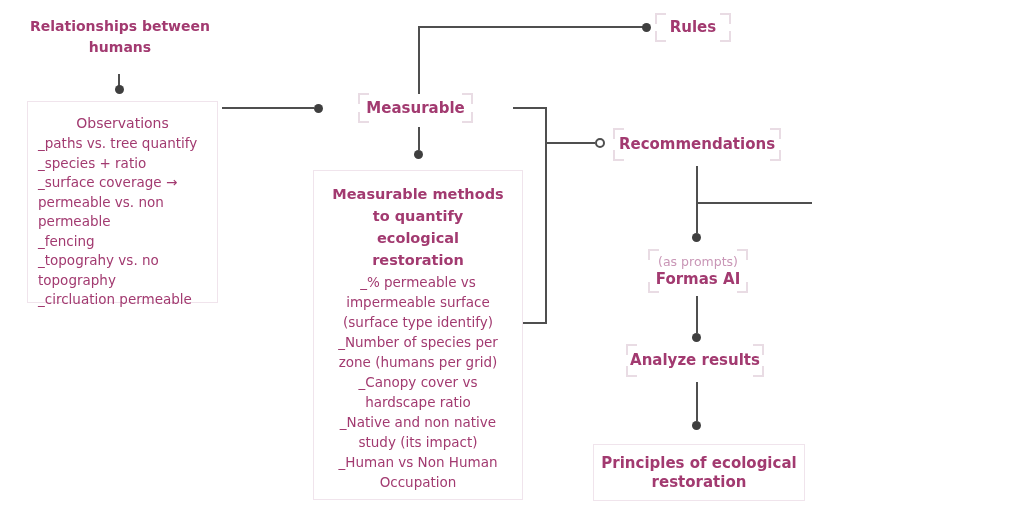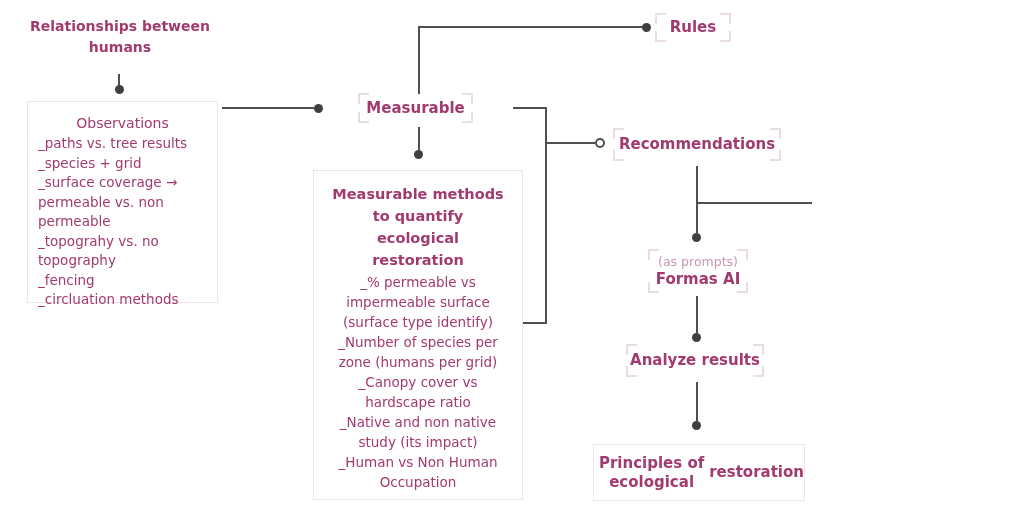--- a/index.html
+++ b/index.html
@@ -79,26 +79,26 @@
   <div class="dot" style="left:692px;top:421px"></div>
 
   <div class="free-heading" style="left:22px;top:16px;width:196px">
     <div class="heading-line">Relationships between</div>
     <div class="heading-line">humans</div>
   </div>
 
   <div class="box obs" style="left:27px;top:101px;width:191px;height:202px">
     <div class="title">Observations</div>
     <div class="items">
-      <div class="item">_paths vs. tree results</div>
-      <div class="item">_species + grid</div>
+      <div class="item">_paths vs. tree quantify</div>
+      <div class="item">_species + ratio</div>
       <div class="item">_surface coverage → permeable vs. non permeable</div>
+      <div class="item">_fencing</div>
       <div class="item">_topograhy vs. no topography</div>
-      <div class="item">_fencing</div>
-      <div class="item">_circluation methods</div>
+      <div class="item">_circluation permeable</div>
     </div>
   </div>
 
   <div class="node" style="left:358px;top:93px;width:115px;height:30px">
     <i class="c tl"></i>
       <i class="c tr"></i>
     <i class="c bl"></i>
       <i class="c br"></i>
     <span>Measurable</span>
   </div>
@@ -154,18 +154,18 @@
   </div>
 
   <div class="node" style="left:626px;top:344px;width:138px;height:33px">
     <i class="c tl"></i>
       <i class="c tr"></i>
     <i class="c bl"></i>
       <i class="c br"></i>
     <span>Analyze results</span>
   </div>
 
-  <div class="box" style="left:593px;top:444px;width:212px;height:57px;display:flex;flex-direction:row;align-items:center;justify-content:center">
+  <div class="box" style="left:593px;top:444px;width:212px;height:57px;display:flex;flex-direction:column;align-items:center;justify-content:center">
     <div class="title-line" style="font-size:15px;line-height:19px">Principles of ecological</div>
     <div class="title-line" style="font-size:15px;line-height:19px">restoration</div>
   </div>
 
 </div>
 
 </body></html>

